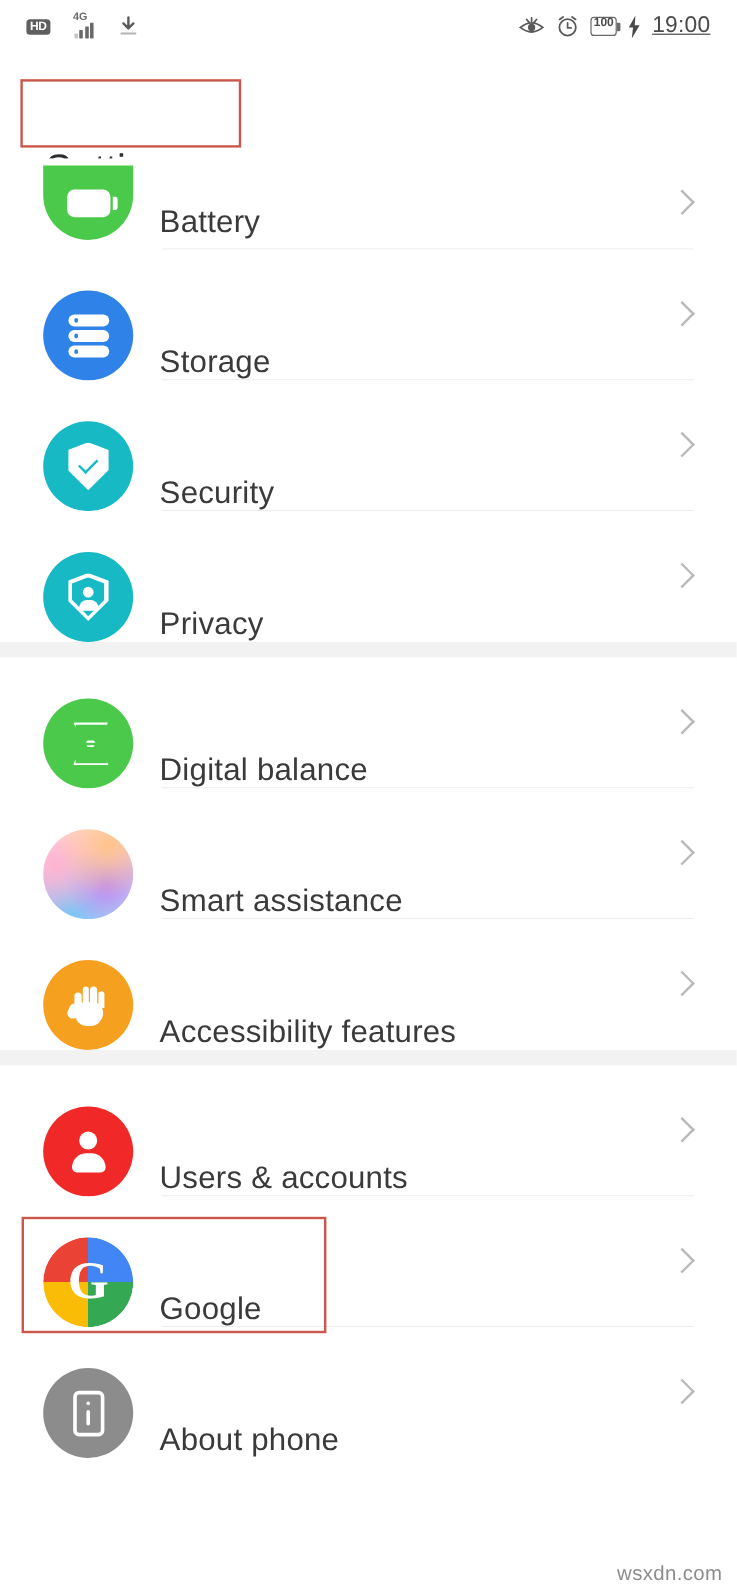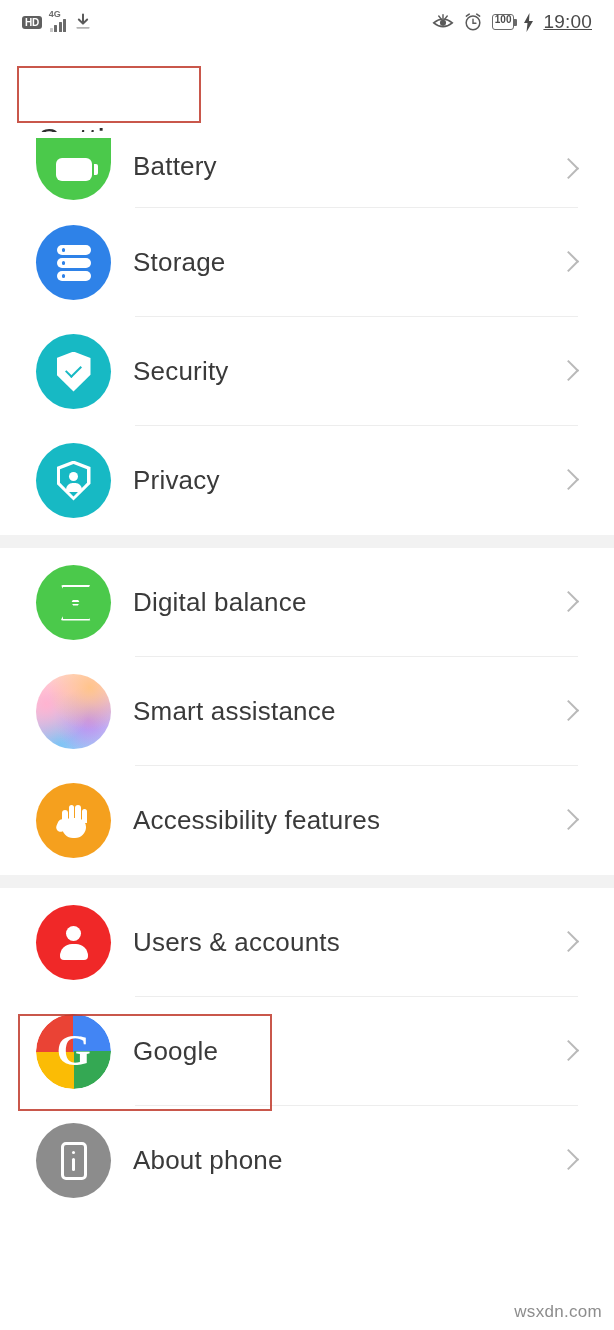--- a/index.html
+++ b/index.html
@@ -10,21 +10,21 @@
     overflow:hidden;
   }
   #screen { position:relative; width:614px; height:1330px; background:#fff; }
 
   
   .statusbar{
     position:absolute; top:0; left:0; width:614px; height:44px;
     display:flex; align-items:center; justify-content:space-between;
     padding:0 22px;
   }
-  .sb-left{ display:flex; align-items:center; gap:7px; }
+  .sb-left{ display:flex; align-items:center; gap:19px; }
   .sb-right{ display:flex; align-items:center; gap:9px; }
   .hd-badge{
     background:#5f5f5f; color:#fff; font-size:10px; font-weight:bold;
     border-radius:3px; padding:1px 3px; line-height:11px;
     letter-spacing:-0.3px;
   }
   .net-wrap{ position:relative; display:flex; align-items:flex-end; height:20px; }
   .net-label{
     position:absolute; top:-2px; left:0; font-size:9px; color:#6a6a6a;
     line-height:9px; font-weight:700;
@@ -57,24 +57,24 @@
   .annot{
     position:absolute; border:2.5px solid #c0392b; opacity:0.85;
     pointer-events:none; background:transparent;
   }
   #annot-title{ left:17px; top:66px; width:184px; height:57px; }
   #annot-google{ left:18px; top:1014px; width:254px; height:97px; }
 
   
   .list{ position:absolute; top:132px; left:0; width:614px; }
   .row{
-    position:relative; display:flex; align-items:center;
+    position:relative; display:flex; align-items:flex-end;
     height:109px; padding-left:36px; background:#fff;
   }
-  .row.clipped{ height:76px; padding-bottom:8px; }
+  .row.clipped{ height:76px; align-items:flex-end; padding-bottom:8px; }
   .icon{
     width:75px; height:75px; min-width:75px; border-radius:50%;
     display:flex; align-items:center; justify-content:center;
     position:relative; overflow:hidden;
   }
   .row.clipped .icon{ height:62px; border-radius:0 0 38px 38px; align-self:flex-end; }
   .label{
     margin-left:22px; font-size:26px; color:#3a3a3a;
     font-weight:300; letter-spacing:0.2px; white-space:nowrap;
   }

